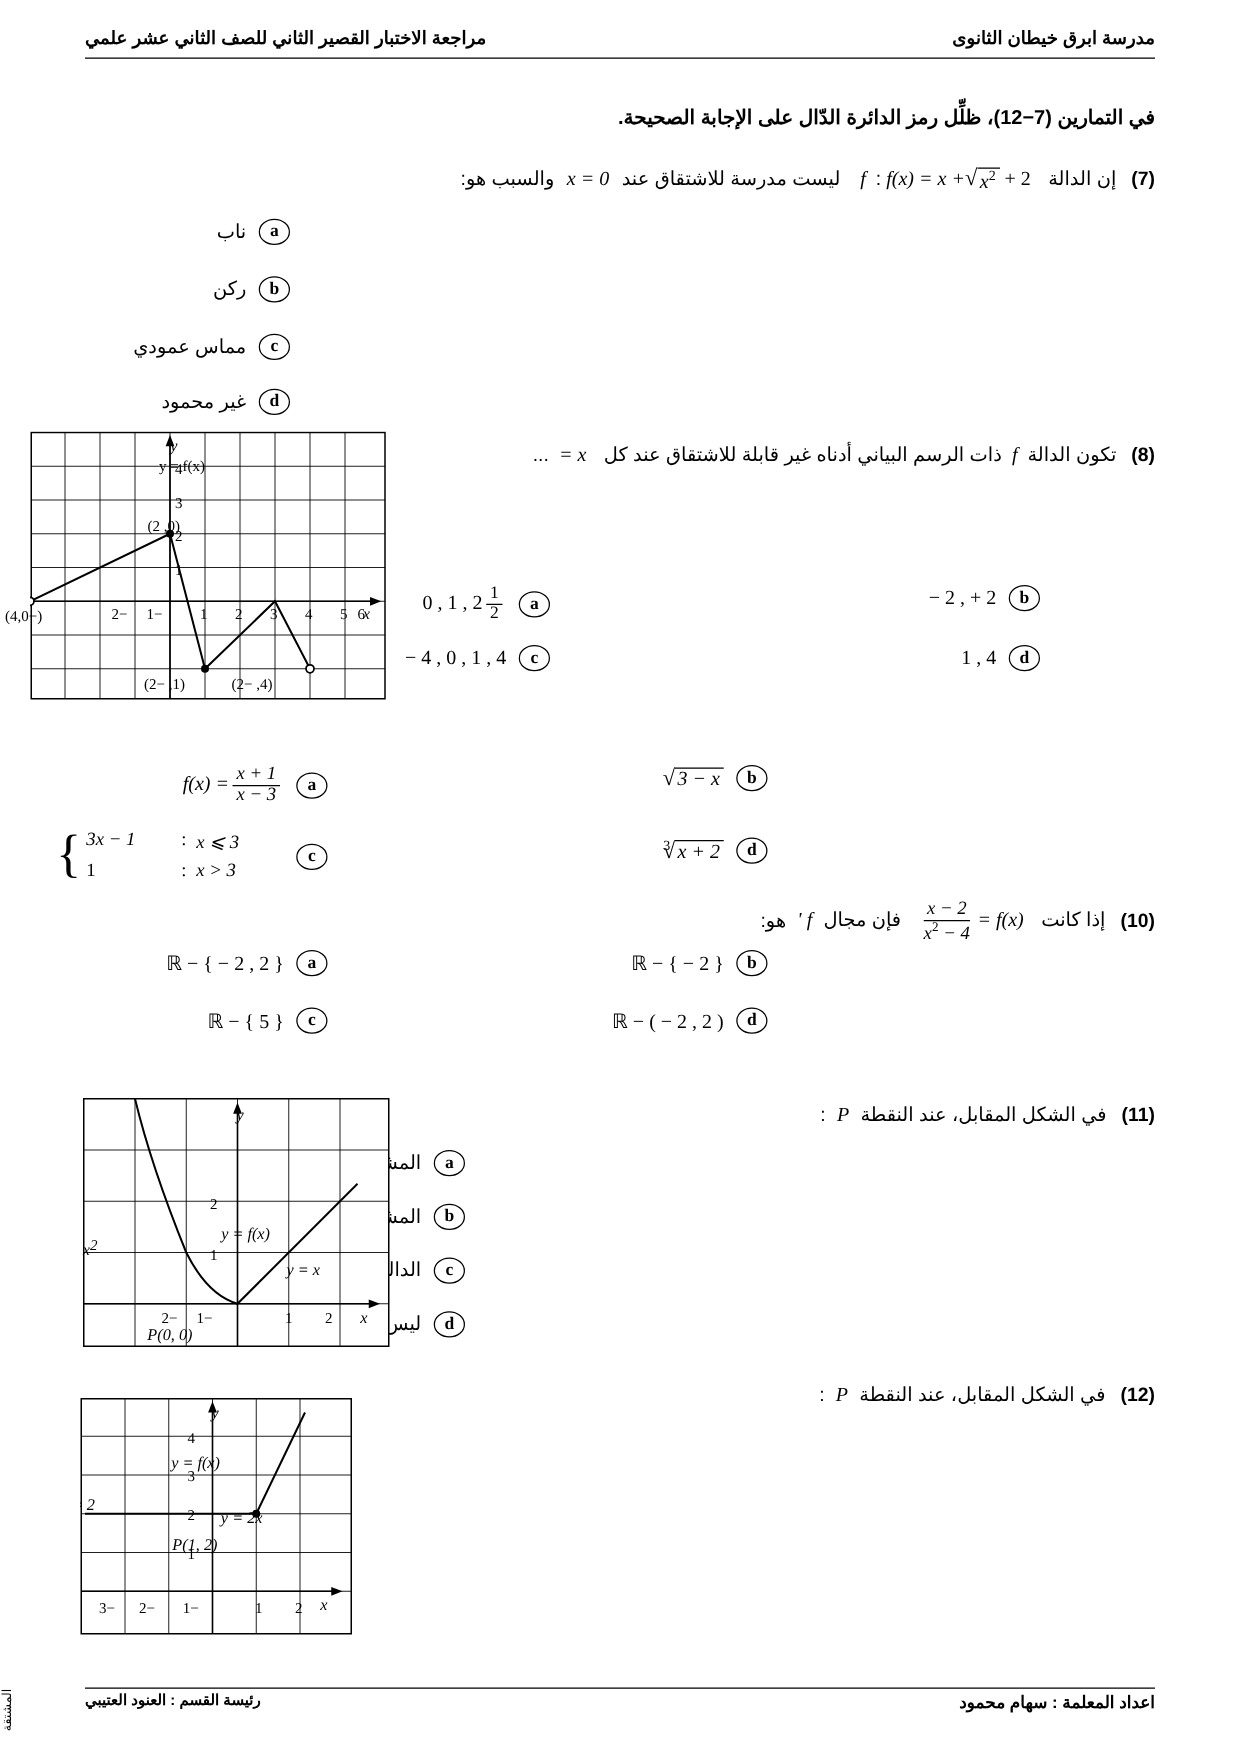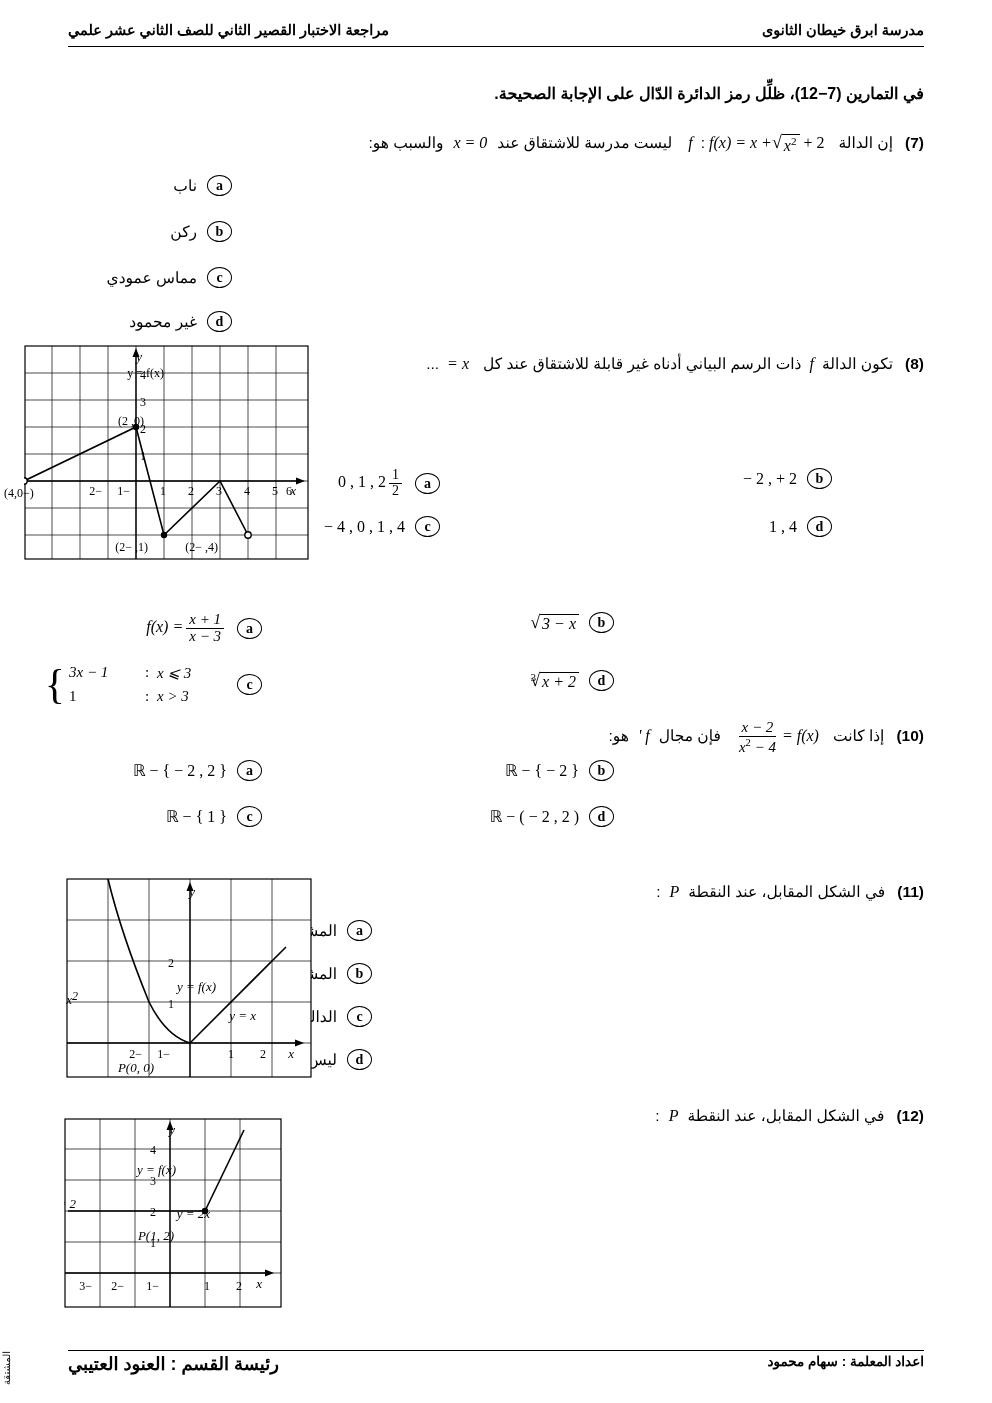--- a/index.html
+++ b/index.html
@@ -73,21 +73,21 @@
     right: 0;
     top: 0;
     font-size: 13.5px;
     font-weight: bold;
     font-family: "Liberation Sans", sans-serif;
   }
   .footer .f-left {
     position: absolute;
     left: 0;
     top: 0;
-    font-size: 18px;
+    font-size: 12px;
     font-weight: bold;
     font-family: "Liberation Sans", sans-serif;
   }
 
   
   .page-number {
     position: absolute;
     left: 6px;
     bottom: 62px;
     font-size: 30px;
@@ -410,21 +410,21 @@
   <div class="opt-row" style="top:760px; right:730px;">
     <span class="choice-letter">a</span>
     <span class="opt-math">ℝ − { − 2 , 2 }</span>
   </div>
   <div class="opt-row" style="top:760px; right:378px;">
     <span class="choice-letter">b</span>
     <span class="opt-math">ℝ − { − 2 }</span>
   </div>
   <div class="opt-row" style="top:806px; right:730px;">
     <span class="choice-letter">c</span>
-    <span class="opt-math">ℝ − { 1 }</span>
+    <span class="opt-math">ℝ − { 5 }</span>
   </div>
   <div class="opt-row" style="top:806px; right:378px;">
     <span class="choice-letter">d</span>
     <span class="opt-math">ℝ − ( − 2 , 2 )</span>
   </div>
 
   <div class="abs" style="top:883px; right:68px; direction:rtl; white-space:nowrap;">
     <span class="ar ar-b">(11)</span>
     <span class="ar" style="margin-right:8px;">في الشكل المقابل، عند النقطة</span>
     <span class="mth" style="margin:0 5px;">P</span>

